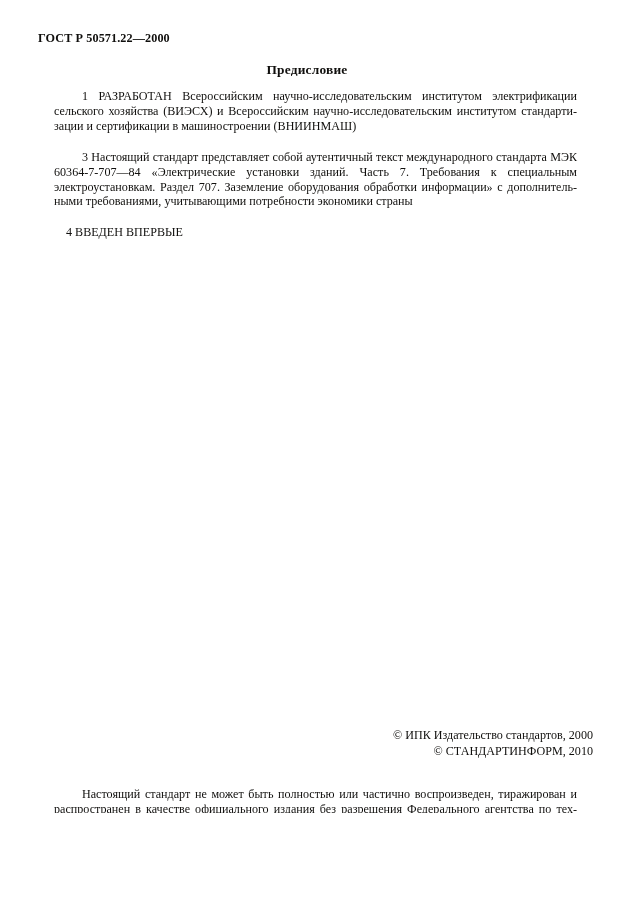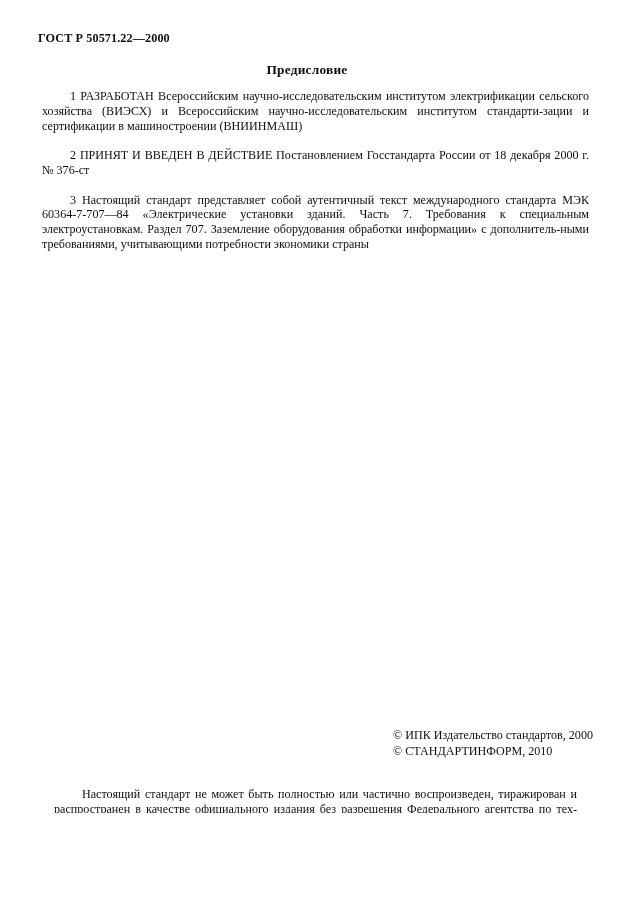--- a/index.html
+++ b/index.html
@@ -50,21 +50,21 @@
 
   
   .body-col {
     position: absolute;
     left: 38px;
     top: 89px;
     width: 555px;
   }
 
   p.para {
-    margin: 4px;
+    margin: 16px;
     font-size: 12.1px;
     line-height: 14.9px;
     text-align: justify;
     text-justify: inter-word;
     text-indent: 28px;
     hyphens: manual;
   }
   
   p.gap-none { margin-top: 0; }
   p.gap-sm   { margin-top: 0; }
@@ -78,20 +78,21 @@
     text-indent: 28px;
     text-align: left;
     white-space: nowrap;
   }
 
   
   .copyright {
     position: absolute;
     right: 37px;
     top: 728px;
+    text-align: right;
     font-size: 12.1px;
     line-height: 15.6px;
   }
   .copyright div { white-space: nowrap; }
 
   
   .notice {
     position: absolute;
     left: 38px;
     top: 771px;
@@ -129,24 +130,24 @@
 
   <div class="running-head">ГОСТ Р 50571.22—2000</div>
 
   <div class="section-title">Предисловие</div>
 
   <div class="body-col">
 
     <p class="para gap-none">1  РАЗРАБОТАН Всероссийским научно-исследовательским институтом электрификации сельского хозяйства (ВИЭСХ) и Всероссийским научно-исследовательским институтом стандарти-зации и сертификации в машиностроении (ВНИИНМАШ)</p>
 
 
-    <p class="para gap-md">2  ПРИНЯТ И ВВЕДЕН В ДЕЙСТВИЕ Постановлением Госстандарта России от 18 декабря 2000 г. № 376-ст</p>
 
     <p class="para gap-lg">3  Настоящий стандарт представляет собой аутентичный текст международного стандарта МЭК 60364-7-707—84 «Электрические установки зданий. Часть 7. Требования к специальным электроустановкам. Раздел 707. Заземление оборудования обработки информации» с дополнитель-ными требованиями, учитывающими потребности экономики страны</p>
 
+    <p class="single gap-lg">4  ВВЕДЕН ВПЕРВЫЕ</p>
 
 
   </div>
 
   <div class="copyright">
     <div>© ИПК Издательство стандартов, 2000</div>
     <div>© СТАНДАРТИНФОРМ, 2010</div>
   </div>
 
   <div class="notice">

